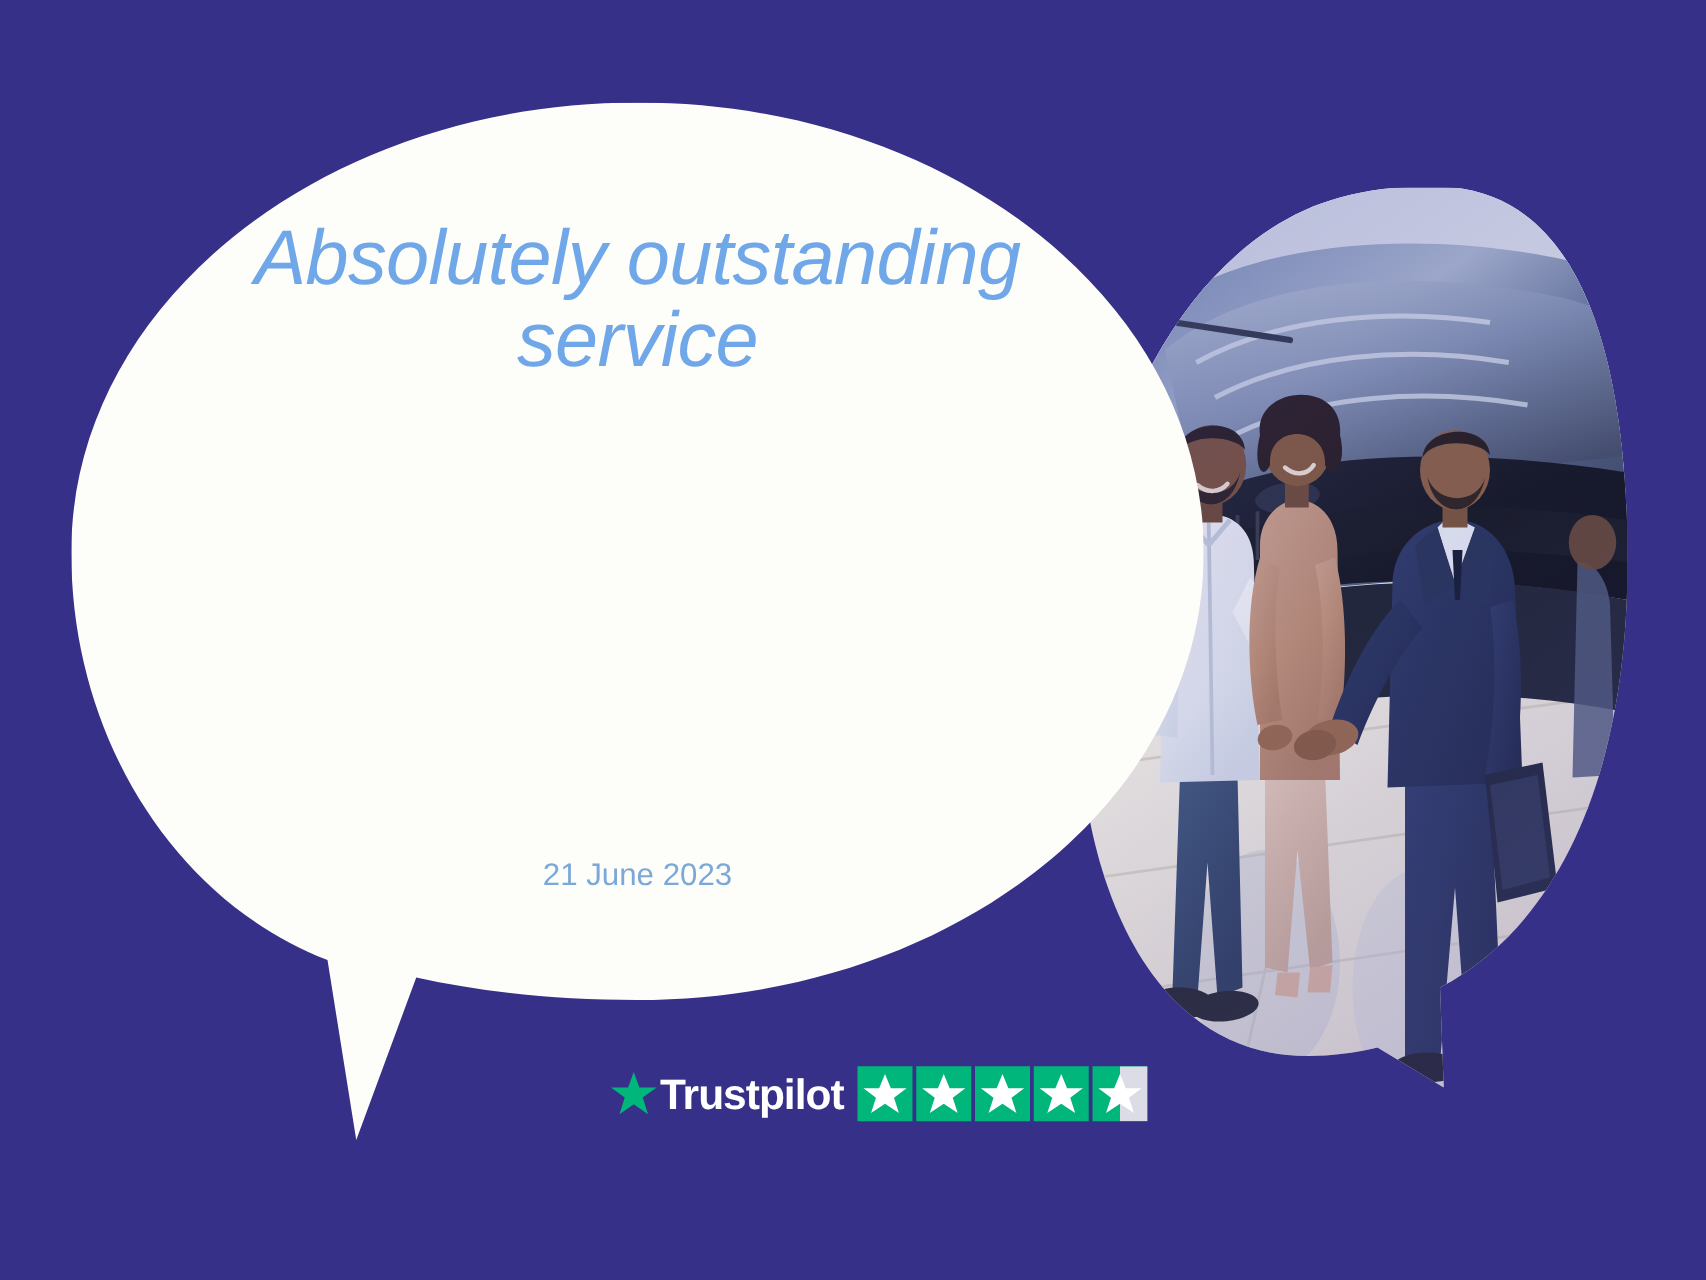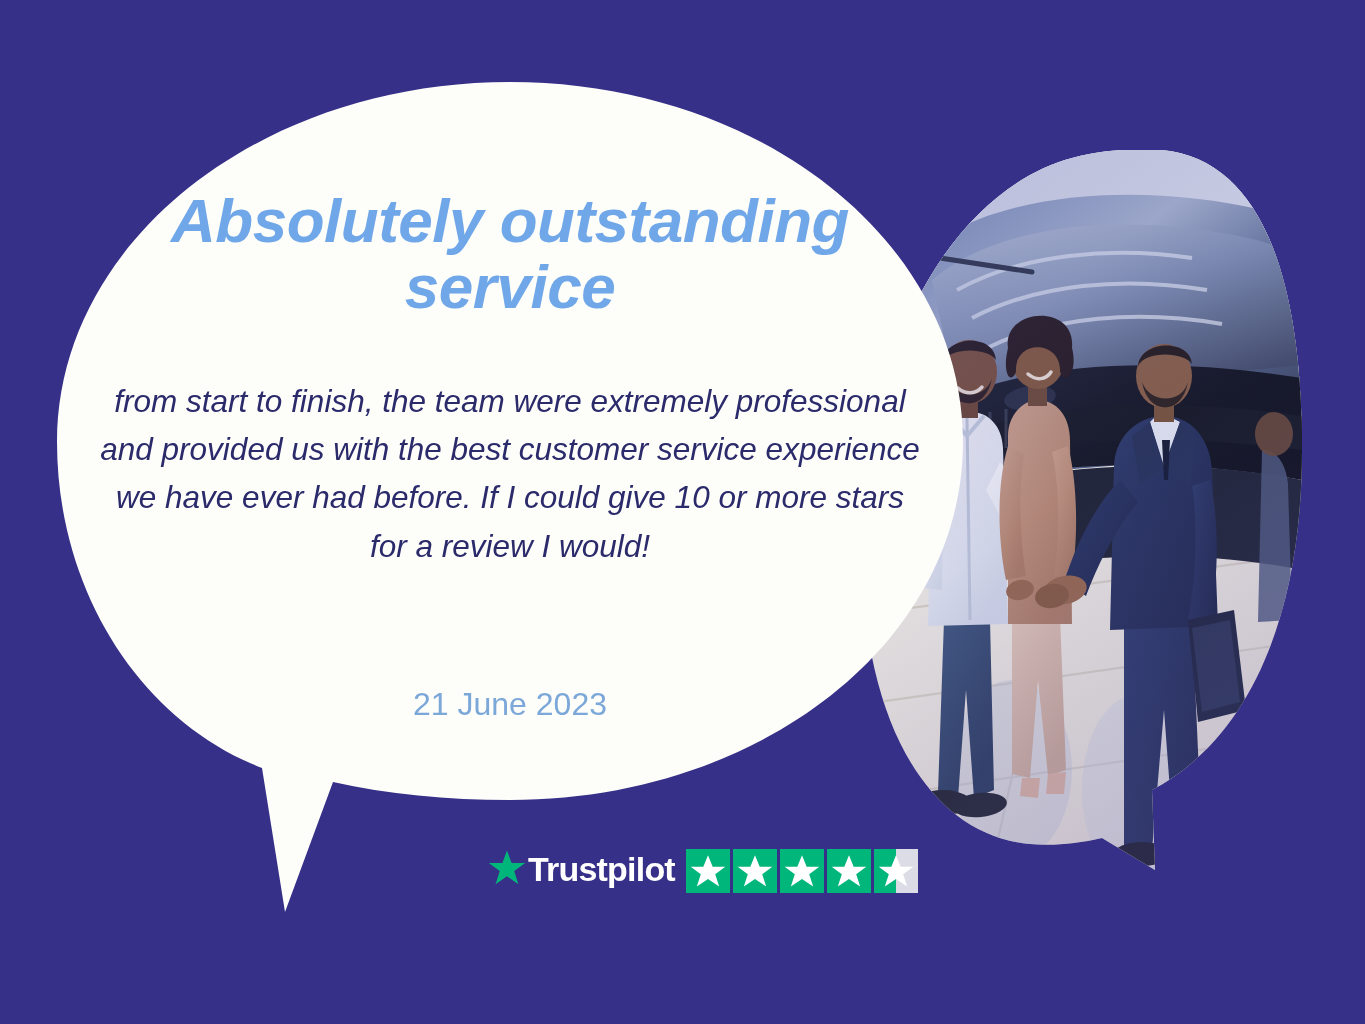--- a/index.html
+++ b/index.html
@@ -37,23 +37,23 @@
   
   #bubble-content {
     position:absolute;
     left:57px; top:82px;
     width:906px; height:840px;
     text-align:center;
     pointer-events:none;
   }
   #headline {
     position:absolute;
-    left:60px; top:106px; width:786px;
+    left:60px; top:92px; width:786px;
     font-size:62px;
-    font-weight:bold;
+    font-weight:normal;
     font-style:italic;
     line-height:1.07;
     color:#6FA7E8;
     letter-spacing:-0.5px;
   }
   #review-body {
     position:absolute;
     left:40px; top:295px; width:826px;
     font-size:31.5px;
     font-style:italic;
@@ -63,32 +63,32 @@
   #reviewer-name {
     position:absolute;
     left:0; top:560px; width:906px;
     font-size:29px;
     font-weight:bold;
     color:#5B9BE0;
   }
   #review-date {
     position:absolute;
     left:0; top:604px; width:906px;
-    font-size:32px;
+    font-size:25px;
     font-weight:normal;
     color:#7BA8D8;
   }
 
   
   #trustpilot {
     position:absolute;
     left:488px; top:849px;
     height:52px;
     display:flex;
-    align-items:flex-start;
+    align-items:center;
   }
   #tp-logo { display:flex; align-items:center; }
   #tp-logo-star { width:38px; height:38px; display:block; margin-right:2px; }
   #tp-wordmark {
     color:#ffffff;
     font-size:34px;
     font-weight:bold;
     letter-spacing:-0.8px;
     line-height:1;
     position:relative;
@@ -290,21 +290,20 @@
       <ellipse cx="412" cy="284" rx="19" ry="22" fill="#6b4a34" opacity="0.9"></ellipse>
 
       <rect x="0" y="0" width="440" height="760" fill="url(#gTint)"></rect>
     </svg>
   </div>
 
   <div id="white-bubble"></div>
 
   <div id="bubble-content">
     <div id="headline">Absolutely outstanding service</div>
-    <div id="review-body">from start to finish, the team were extremely professional and provided us with the best customer service experience we have ever had before. If I could give 10 or more stars for a review I would!</div>
     <div id="review-date">21 June 2023</div>
   </div>
 
   <div id="trustpilot">
     <div id="tp-logo">
       <svg id="tp-logo-star" viewBox="0 0 100 100">
         <polygon points="50,4 62,37 98,37 69,58 80,93 50,72 20,93 31,58 2,37 38,37" fill="#00B67A"></polygon>
       </svg>
       <span id="tp-wordmark">Trustpilot</span>
     </div>

